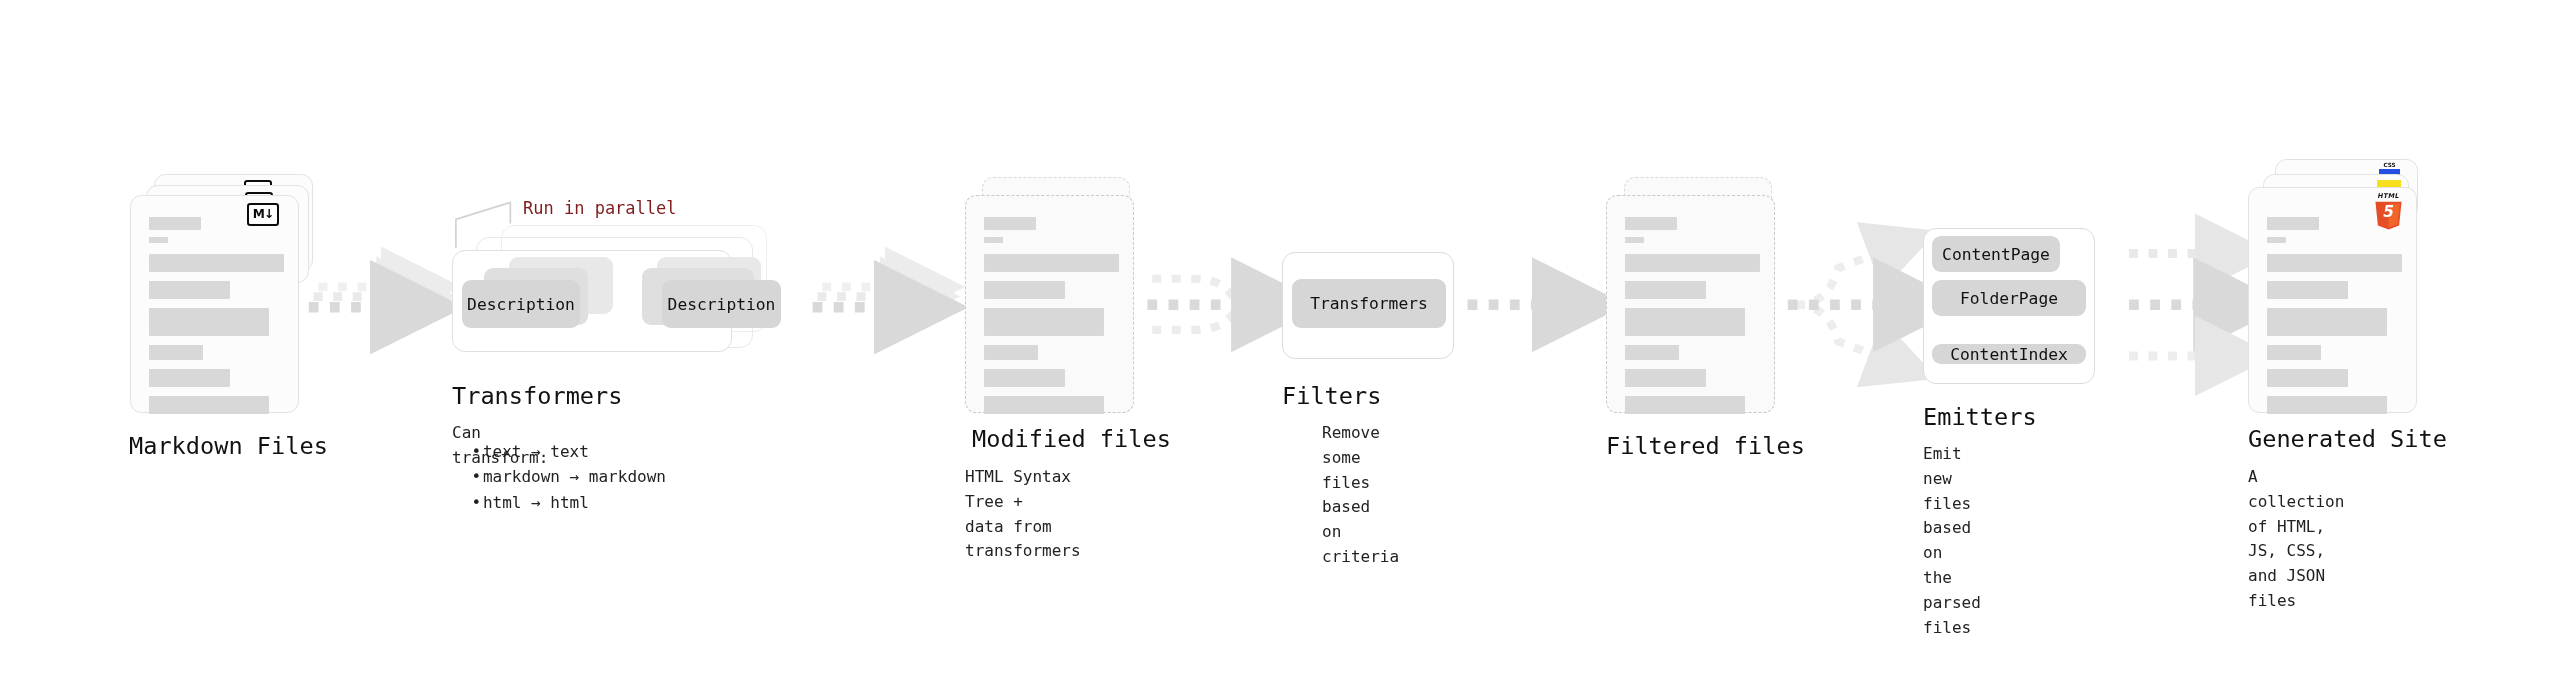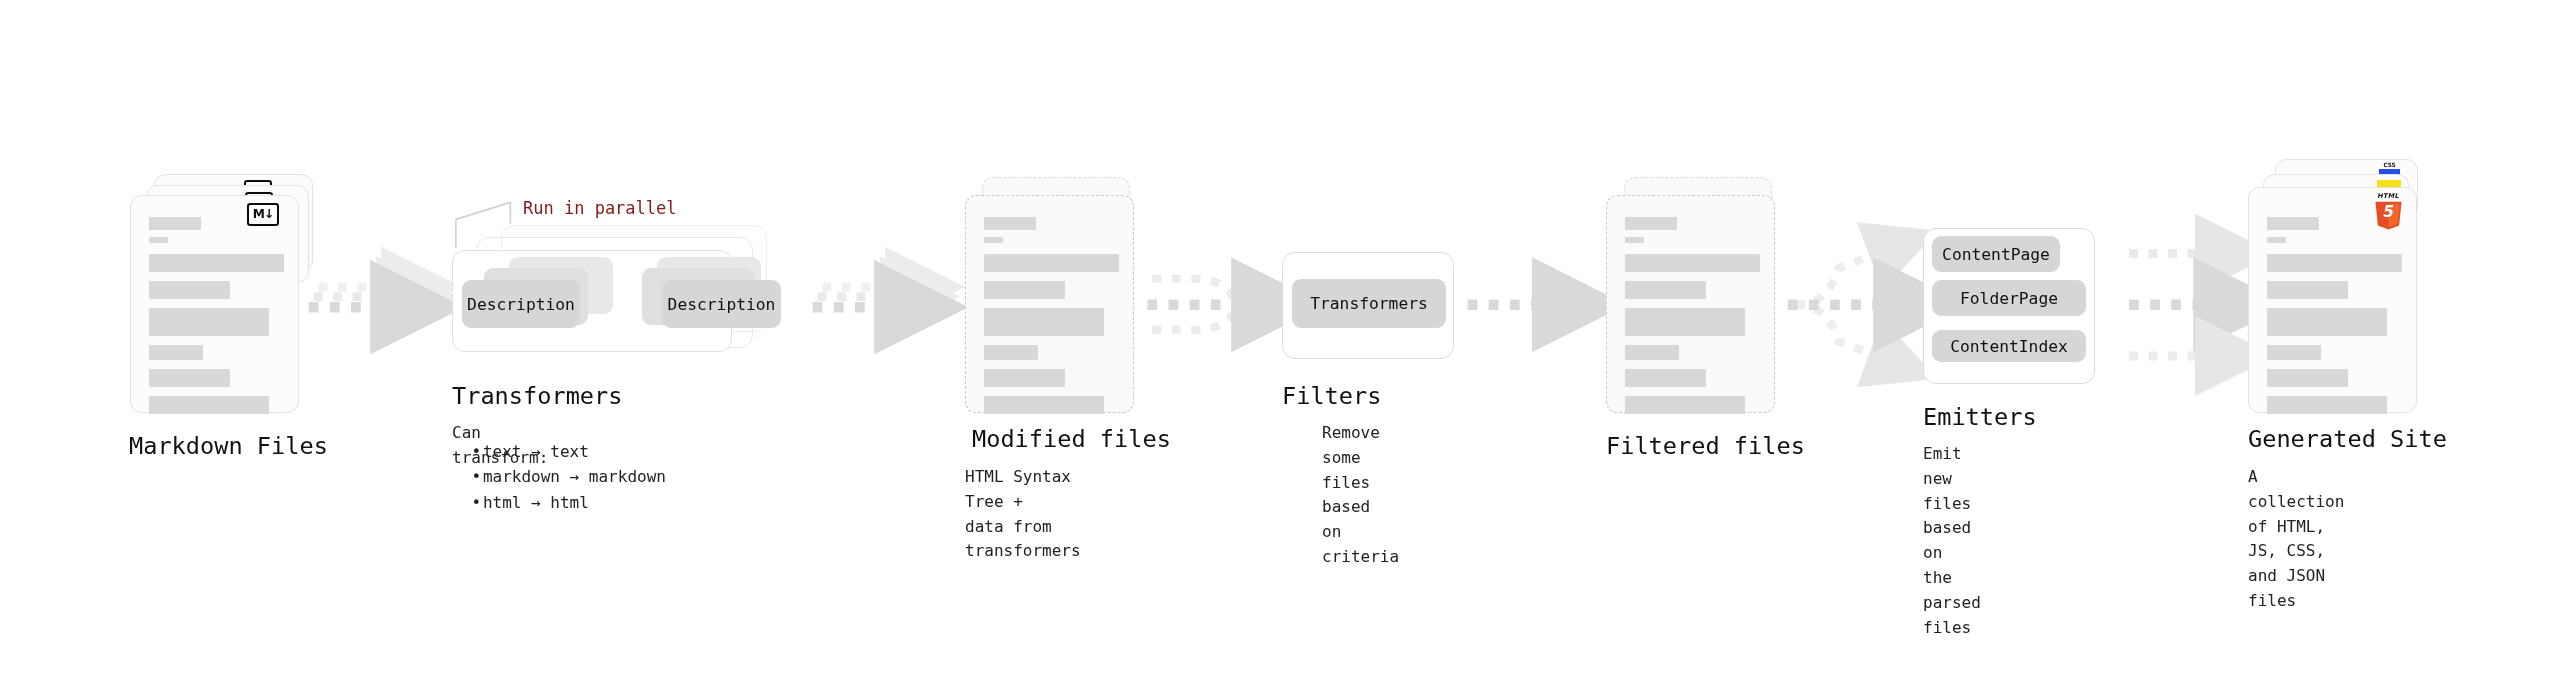--- a/index.html
+++ b/index.html
@@ -251,21 +251,21 @@
         <div class="bar" style="width:120px;height:18px;"></div>
       </div>
     </div>
     <div class="caption abs" style="left:1606px;top:434px;">Filtered files</div>
   </div>
 
   <div class="abs">
     <div class="groupbox" style="left:1923px;top:228px;width:172px;height:156px;"></div>
     <div class="chip" style="left:1932px;top:236px;width:128px;height:36px;">ContentPage</div>
     <div class="chip" style="left:1932px;top:280px;width:154px;height:36px;border-radius:9px;">FolderPage</div>
-    <div class="chip" style="left:1932px;top:330px;width:154px;height:32px;">ContentIndex</div>
+    <div class="chip" style="left:1932px;top:344px;width:154px;height:20px;">ContentIndex</div>
 
     <div class="caption abs" style="left:1923px;top:405px;">Emitters</div>
     <div class="subcaption abs" style="left:1923px;top:442px;">Emit new files based on
 the parsed files</div>
   </div>
 
   <div class="abs">
 
     <div class="doccard" style="left:2275px;top:159px;width:143px;height:60px;"></div>
     <div class="cssbadge" style="left:2379px;top:169px;">

